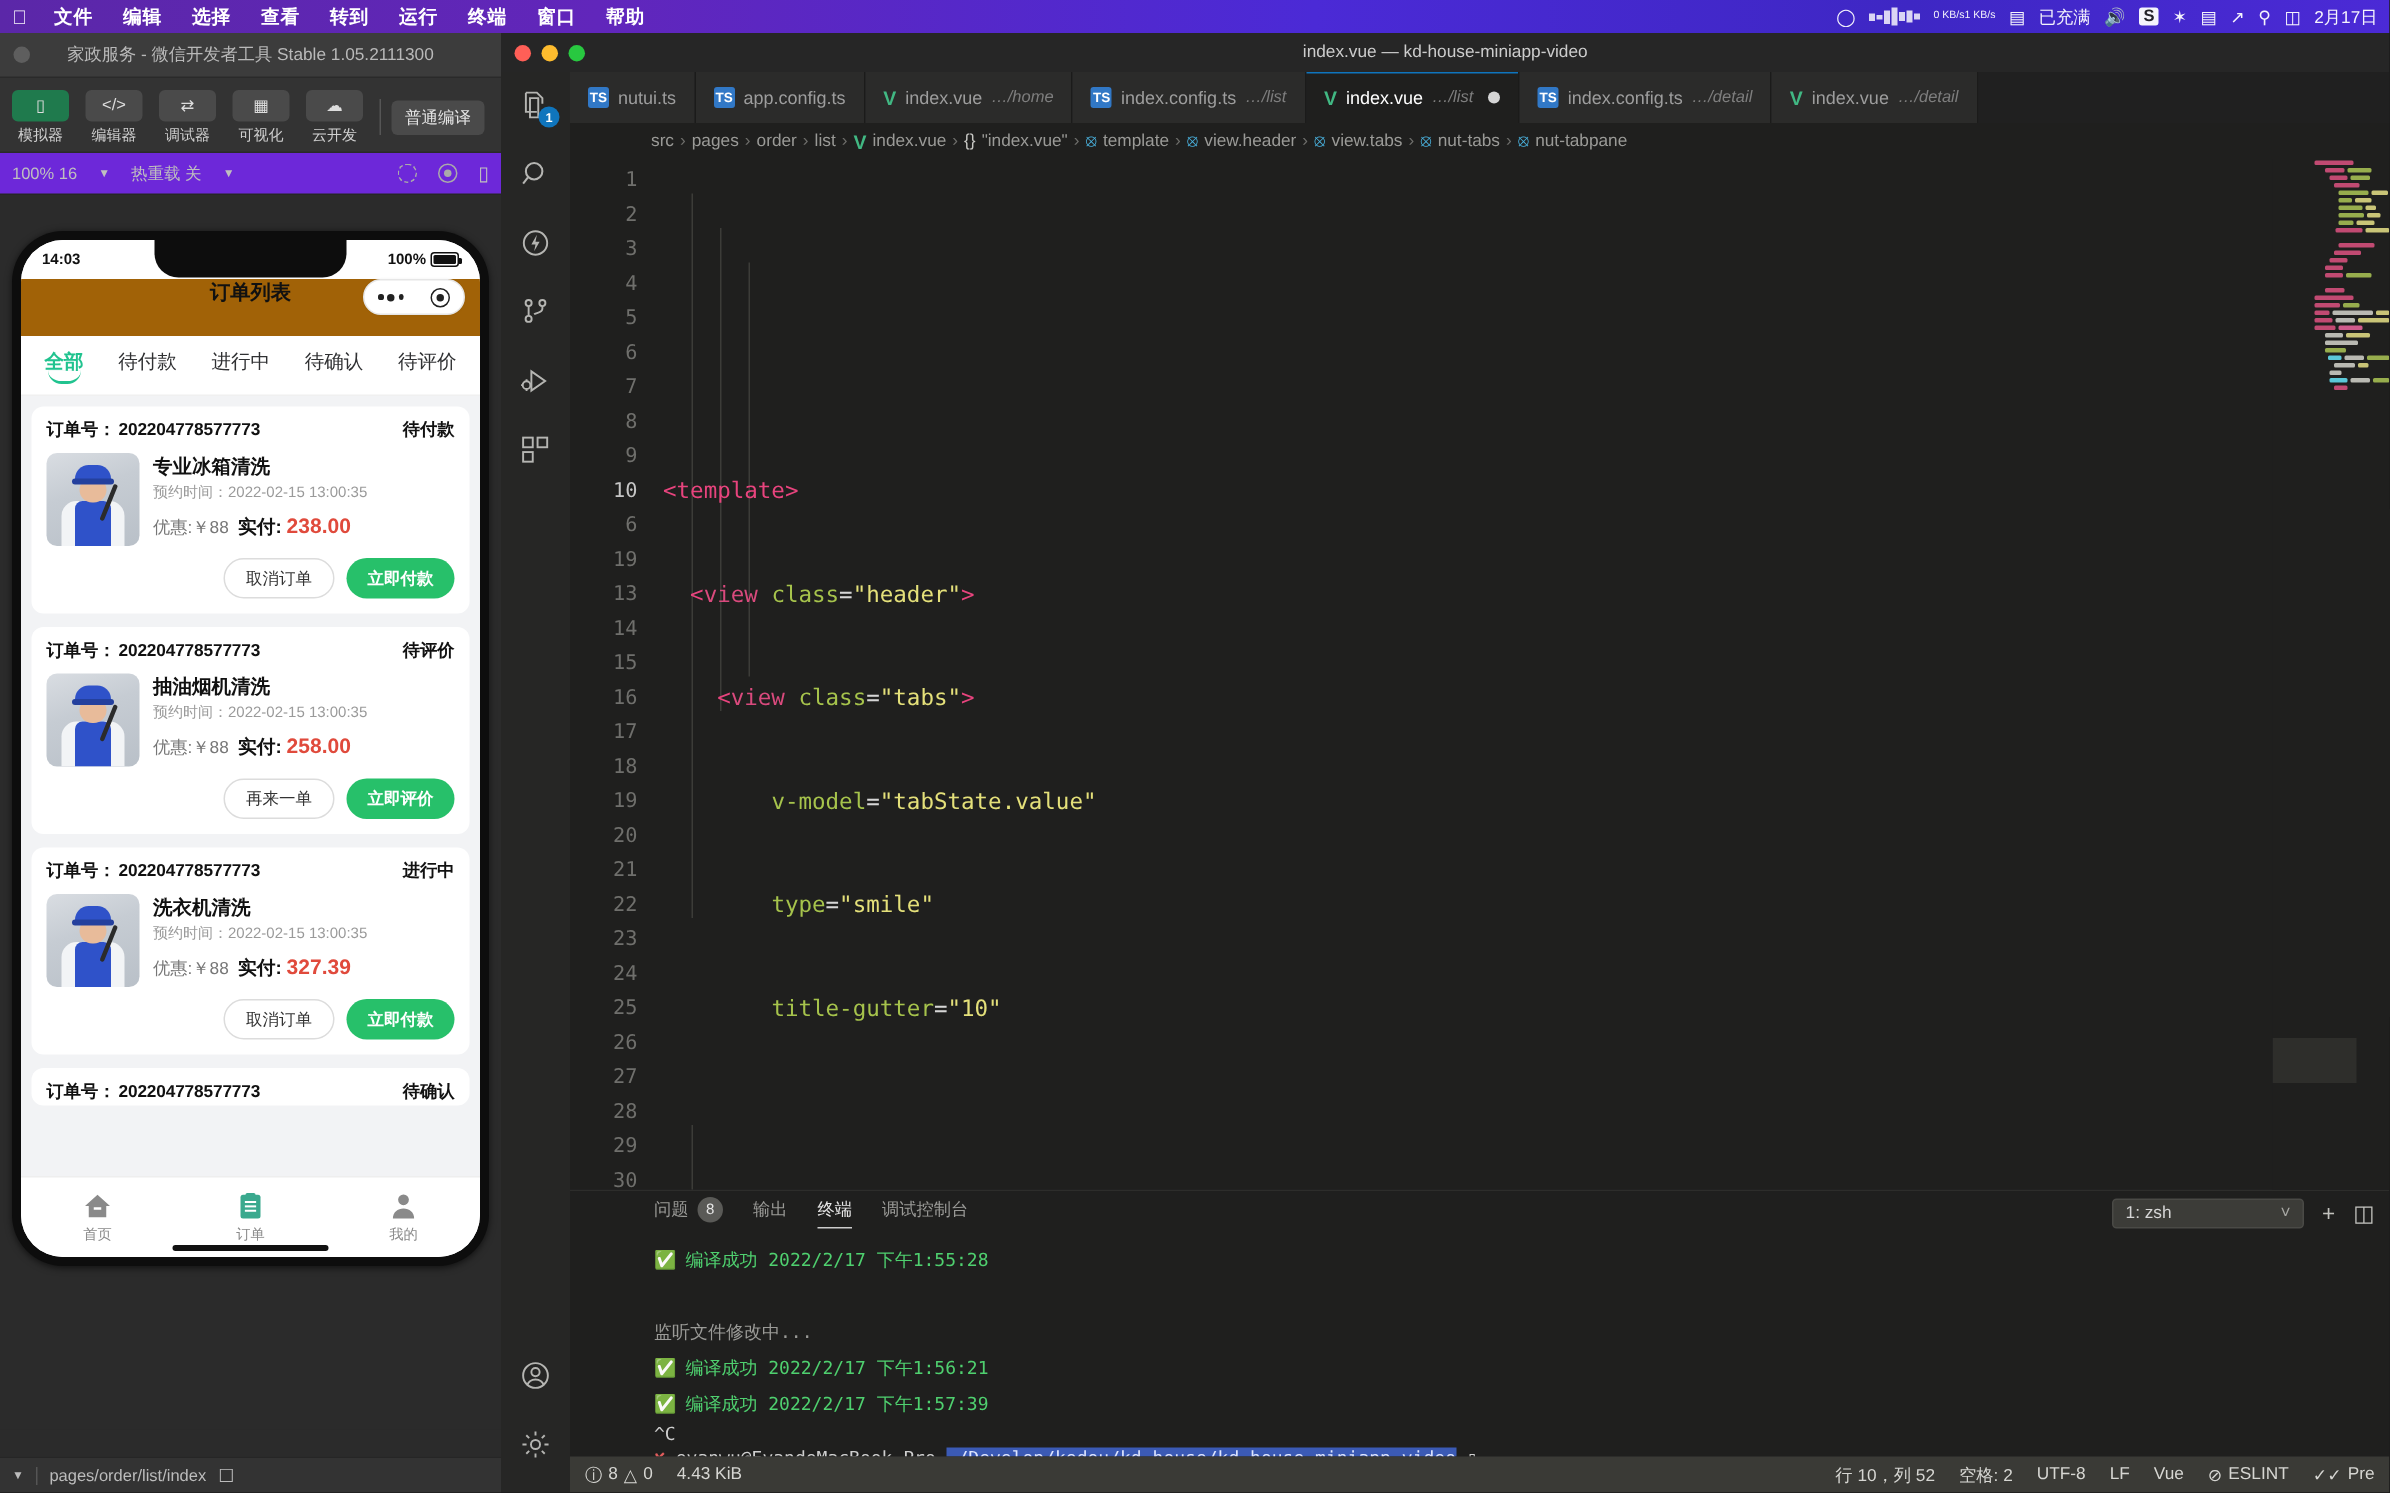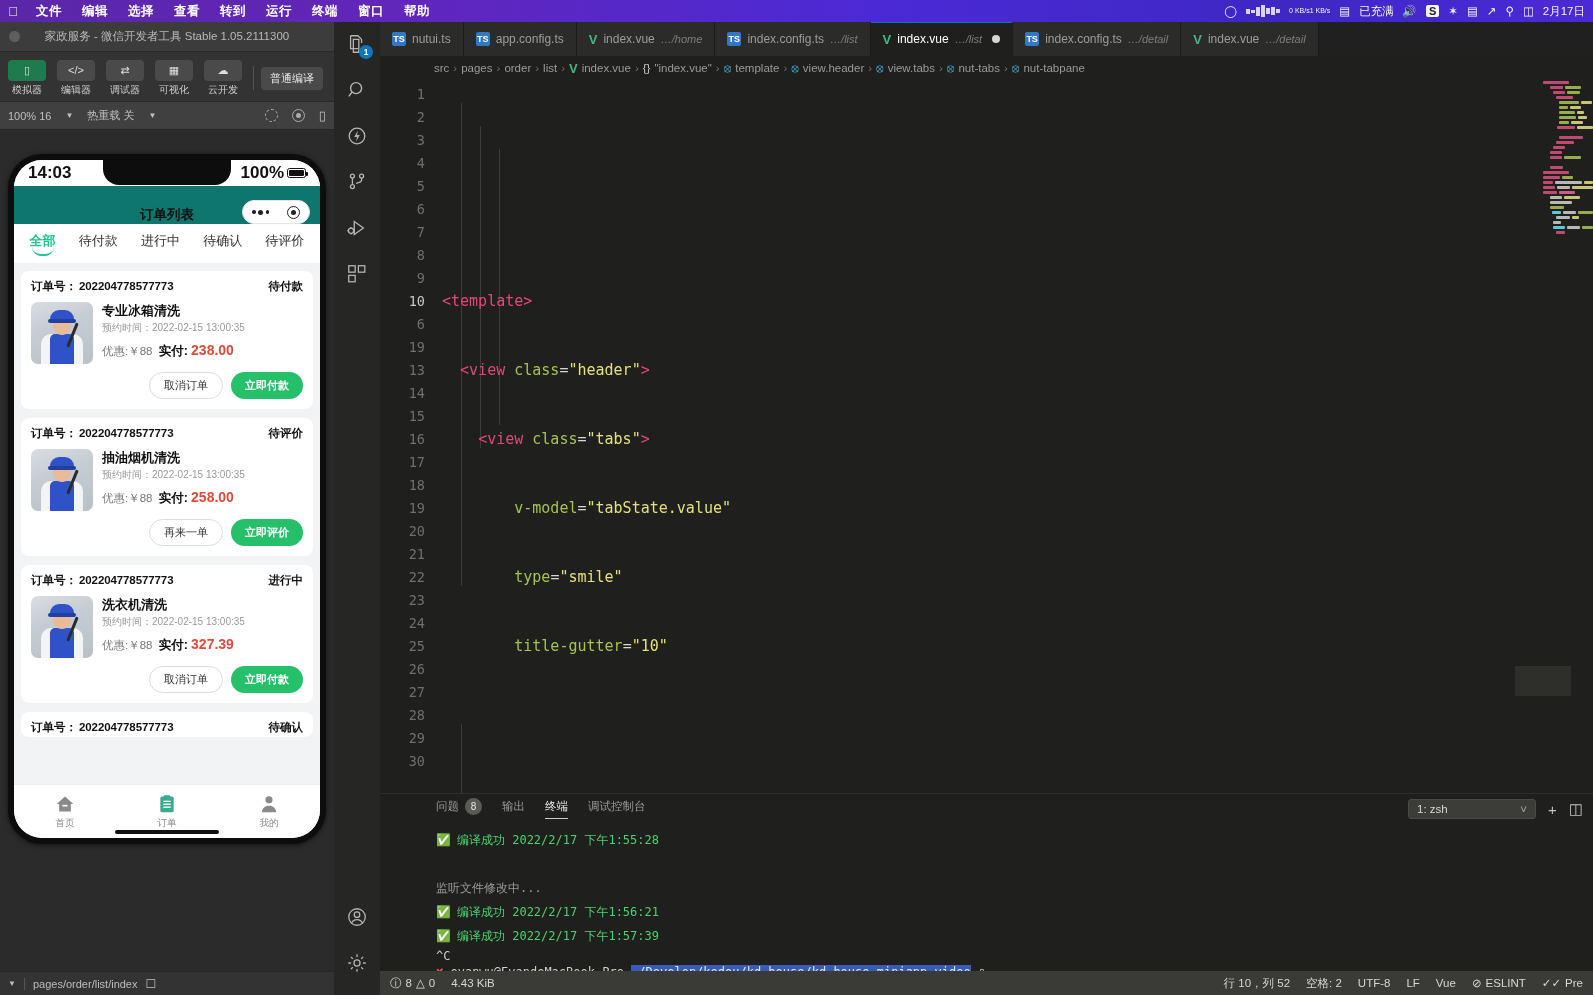--- a/index.html
+++ b/index.html
@@ -54,21 +54,21 @@
     width: 38px; height: 21px; border-radius: 4px; background: #4a4a4a;
     display: flex; align-items: center; justify-content: center; font-size: 11px; color: #ddd;
   }
   .tool-btn.active .tool-sq { background: #1f7a4d; }
   .tool-divider { width: 1px; height: 24px; background: #555; margin: 0 4px; }
   .compile-btn {
     background: #4a4a4a; color: #e4e4e4; font-size: 11px;
     padding: 4px 9px; border-radius: 4px; white-space: nowrap;
   }
   .dt-subbar {
-    height: 28px; background: #404040; display: flex; align-items: center;
+    height: 28px; background: #6d28d9; display: flex; align-items: center;
     padding: 0 8px; gap: 14px; color: #bfbfbf; font-size: 11px;
     border-bottom: 1px solid #262626;
   }
   .dt-subbar .right-ic { margin-left: auto; display: flex; gap: 14px; align-items: center; }
   .circ { width: 13px; height: 13px; border: 1.6px solid #aaa; border-radius: 50%; display:inline-block; }
   .circ.dotted { border-style: dashed; }
   .circ.rec { position: relative; }
   .circ.rec::after { content:''; position:absolute; left:3px; top:3px; width:5px; height:5px; background:#aaa; border-radius:50%; }
 
   
@@ -82,28 +82,28 @@
     width: 100%; height: 100%; background: #f2f3f5; border-radius: 28px;
     overflow: hidden; position: relative; display: flex; flex-direction: column;
   }
   .notch {
     position: absolute; left: 50%; transform: translateX(-50%); top: 0;
     width: 128px; height: 25px; background: #0d0d0d;
     border-bottom-left-radius: 16px; border-bottom-right-radius: 16px; z-index: 6;
   }
   .sbar {
     height: 26px; background: #fff; display: flex; align-items: center;
-    padding: 0 14px; font-size: 17px; color: #111; font-weight: 600; flex: 0 0 auto;
+    padding: 0 14px; font-size: 10px; color: #111; font-weight: 600; flex: 0 0 auto;
   }
   .sbar .sp { flex: 1; }
   .batt { width: 19px; height: 9.5px; border: 1.2px solid #111; border-radius: 2.5px; position: relative; margin-left: 3px; }
   .batt::before { content:''; position:absolute; left:1px; top:1px; bottom:1px; right:1px; background:#111; border-radius:1px; }
   .batt::after { content:''; position:absolute; right:-3px; top:3px; width:1.6px; height:3.5px; background:#111; border-radius:0 1px 1px 0; }
   .navbar {
-    height: 38px; background: #0f766e; display: flex; align-items: flex-end;
+    height: 38px; background: #a16207; display: flex; align-items: flex-start;
     padding: 0 10px; position: relative; flex: 0 0 auto;
   }
   .navbar .ntitle {
     position: absolute; left: 0; right: 0; text-align: center;
     font-size: 13.5px; color: #111; font-weight: 600;
   }
   .capsule {
     margin-left: auto; width: 68px; height: 24px; border-radius: 12px;
     border: 1px solid #e6e6e6; background: #fff; display: flex;
     align-items: center; justify-content: space-around; z-index: 3;
@@ -553,20 +553,28 @@
     <div class="dt-status">
       <span style="font-size:8px">▼</span>
       <span class="divider"></span>
       <span>pages/order/list/index</span>
       <span style="font-size:12px">☐</span>
     </div>
   </div>
 
   <div class="vscode">
 
+    <div class="vs-titlebar">
+      <div class="dt-traffic">
+        <span class="dot" style="background:#ff5f57"></span>
+        <span class="dot" style="background:#febc2e"></span>
+        <span class="dot" style="background:#28c840"></span>
+      </div>
+      <div class="vs-title">index.vue — kd-house-miniapp-video</div>
+    </div>
 
     <div class="vs-body">
 
       <div class="activitybar">
         <div class="ab-icon">
           <svg viewBox="0 0 24 24" fill="none" stroke="#b5b5b2" stroke-width="1.4">
               <path d="M5 3h8l4 4v4M5 3v14h8"></path>
               <path d="M9 7h6v14H9z" transform="translate(-1 0)"></path>
             </svg>
           <span class="ab-badge">1</span>

